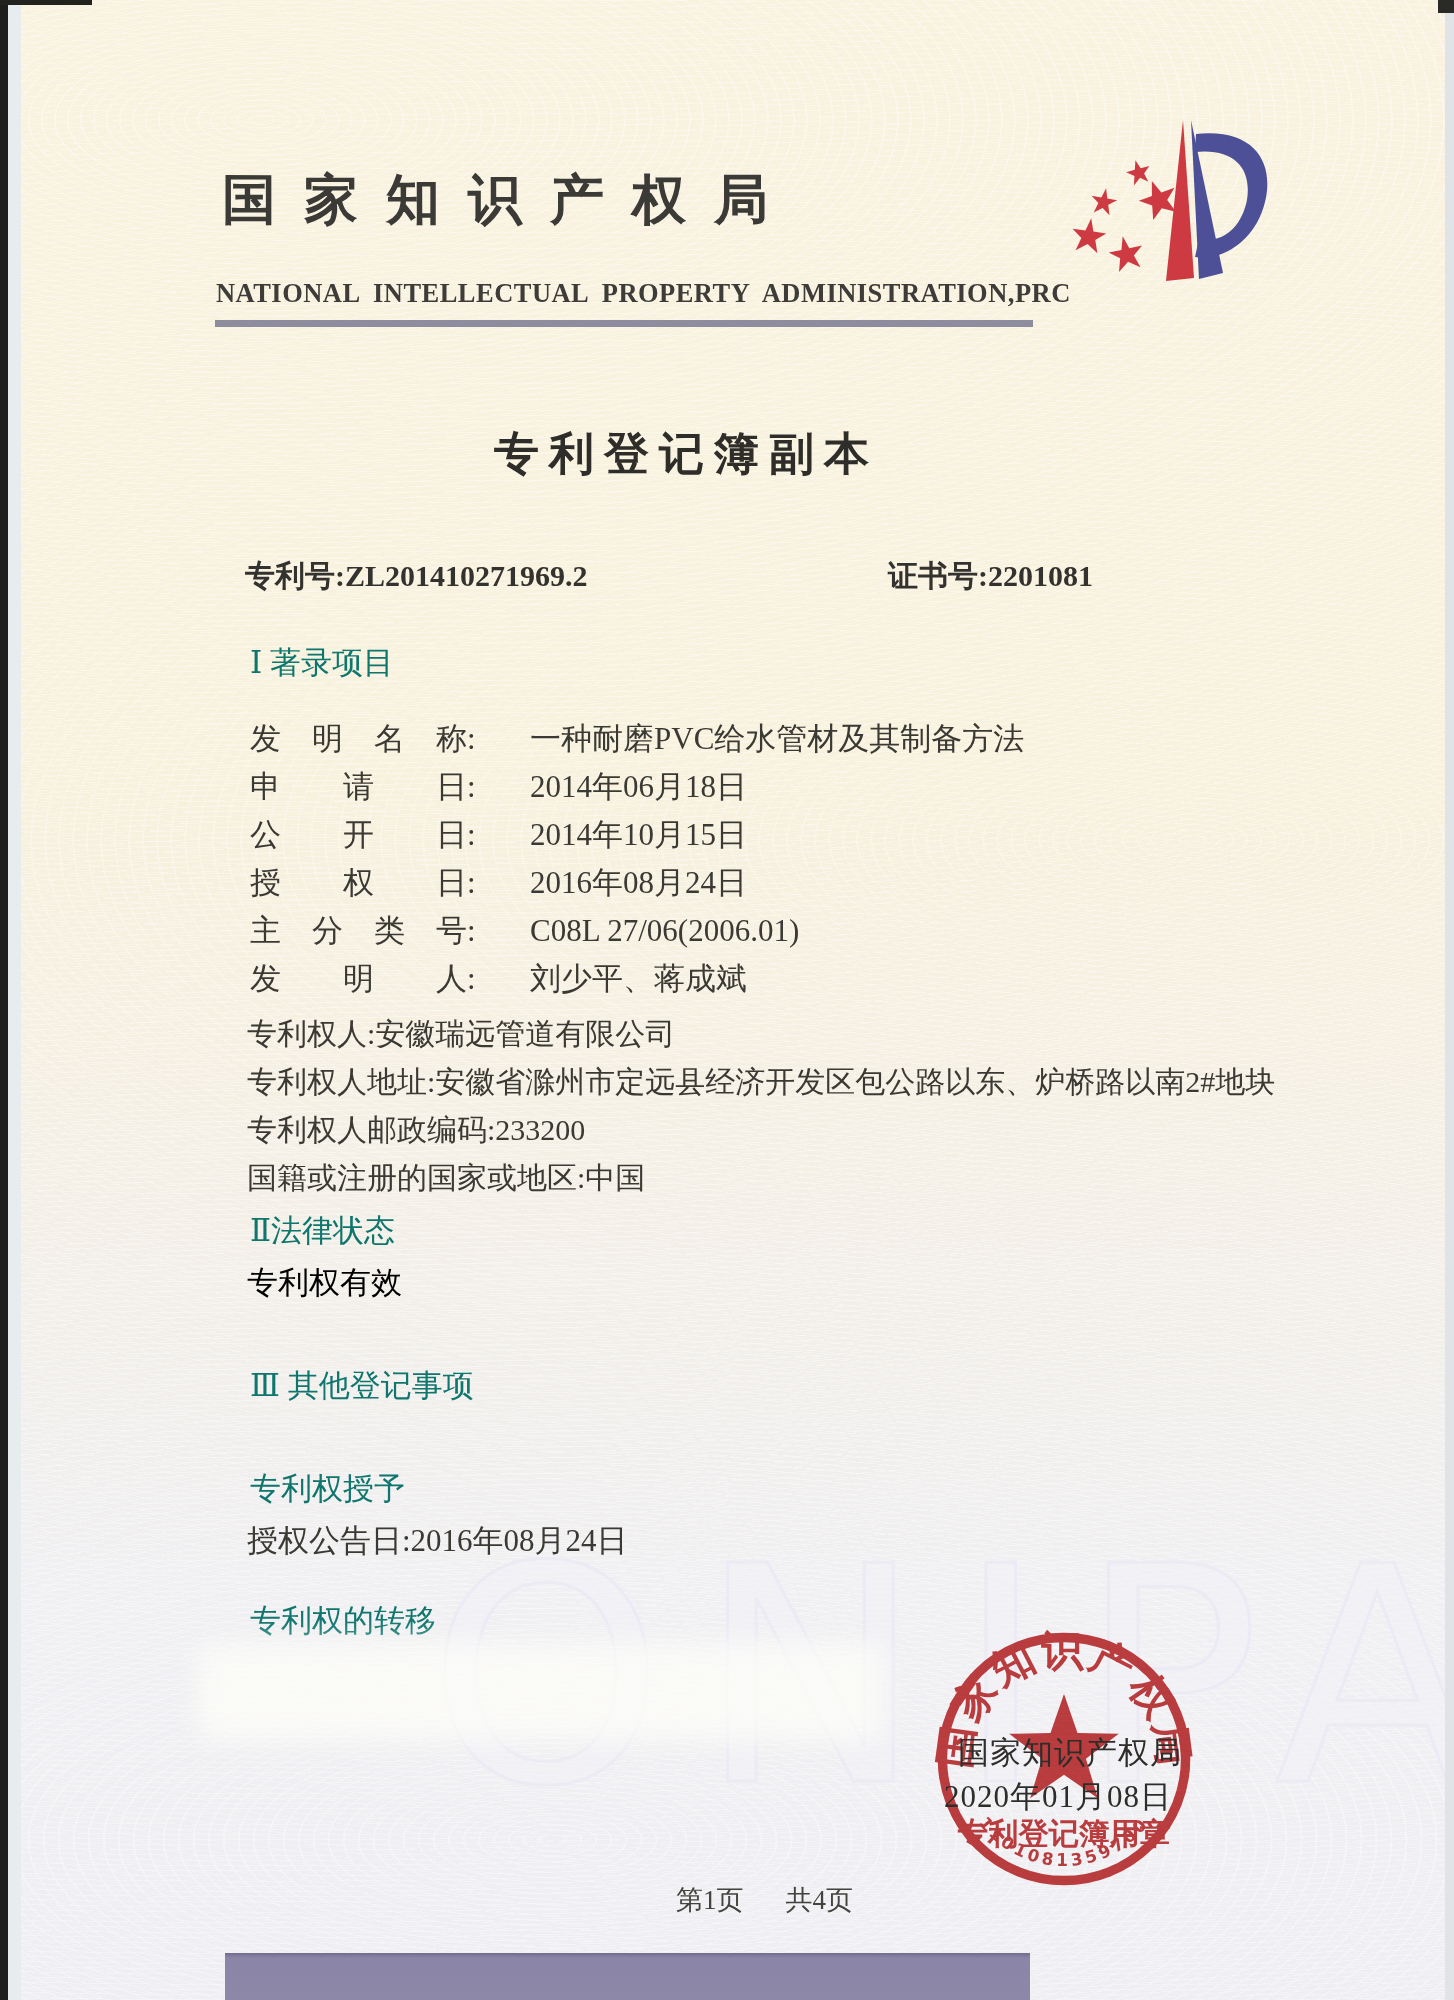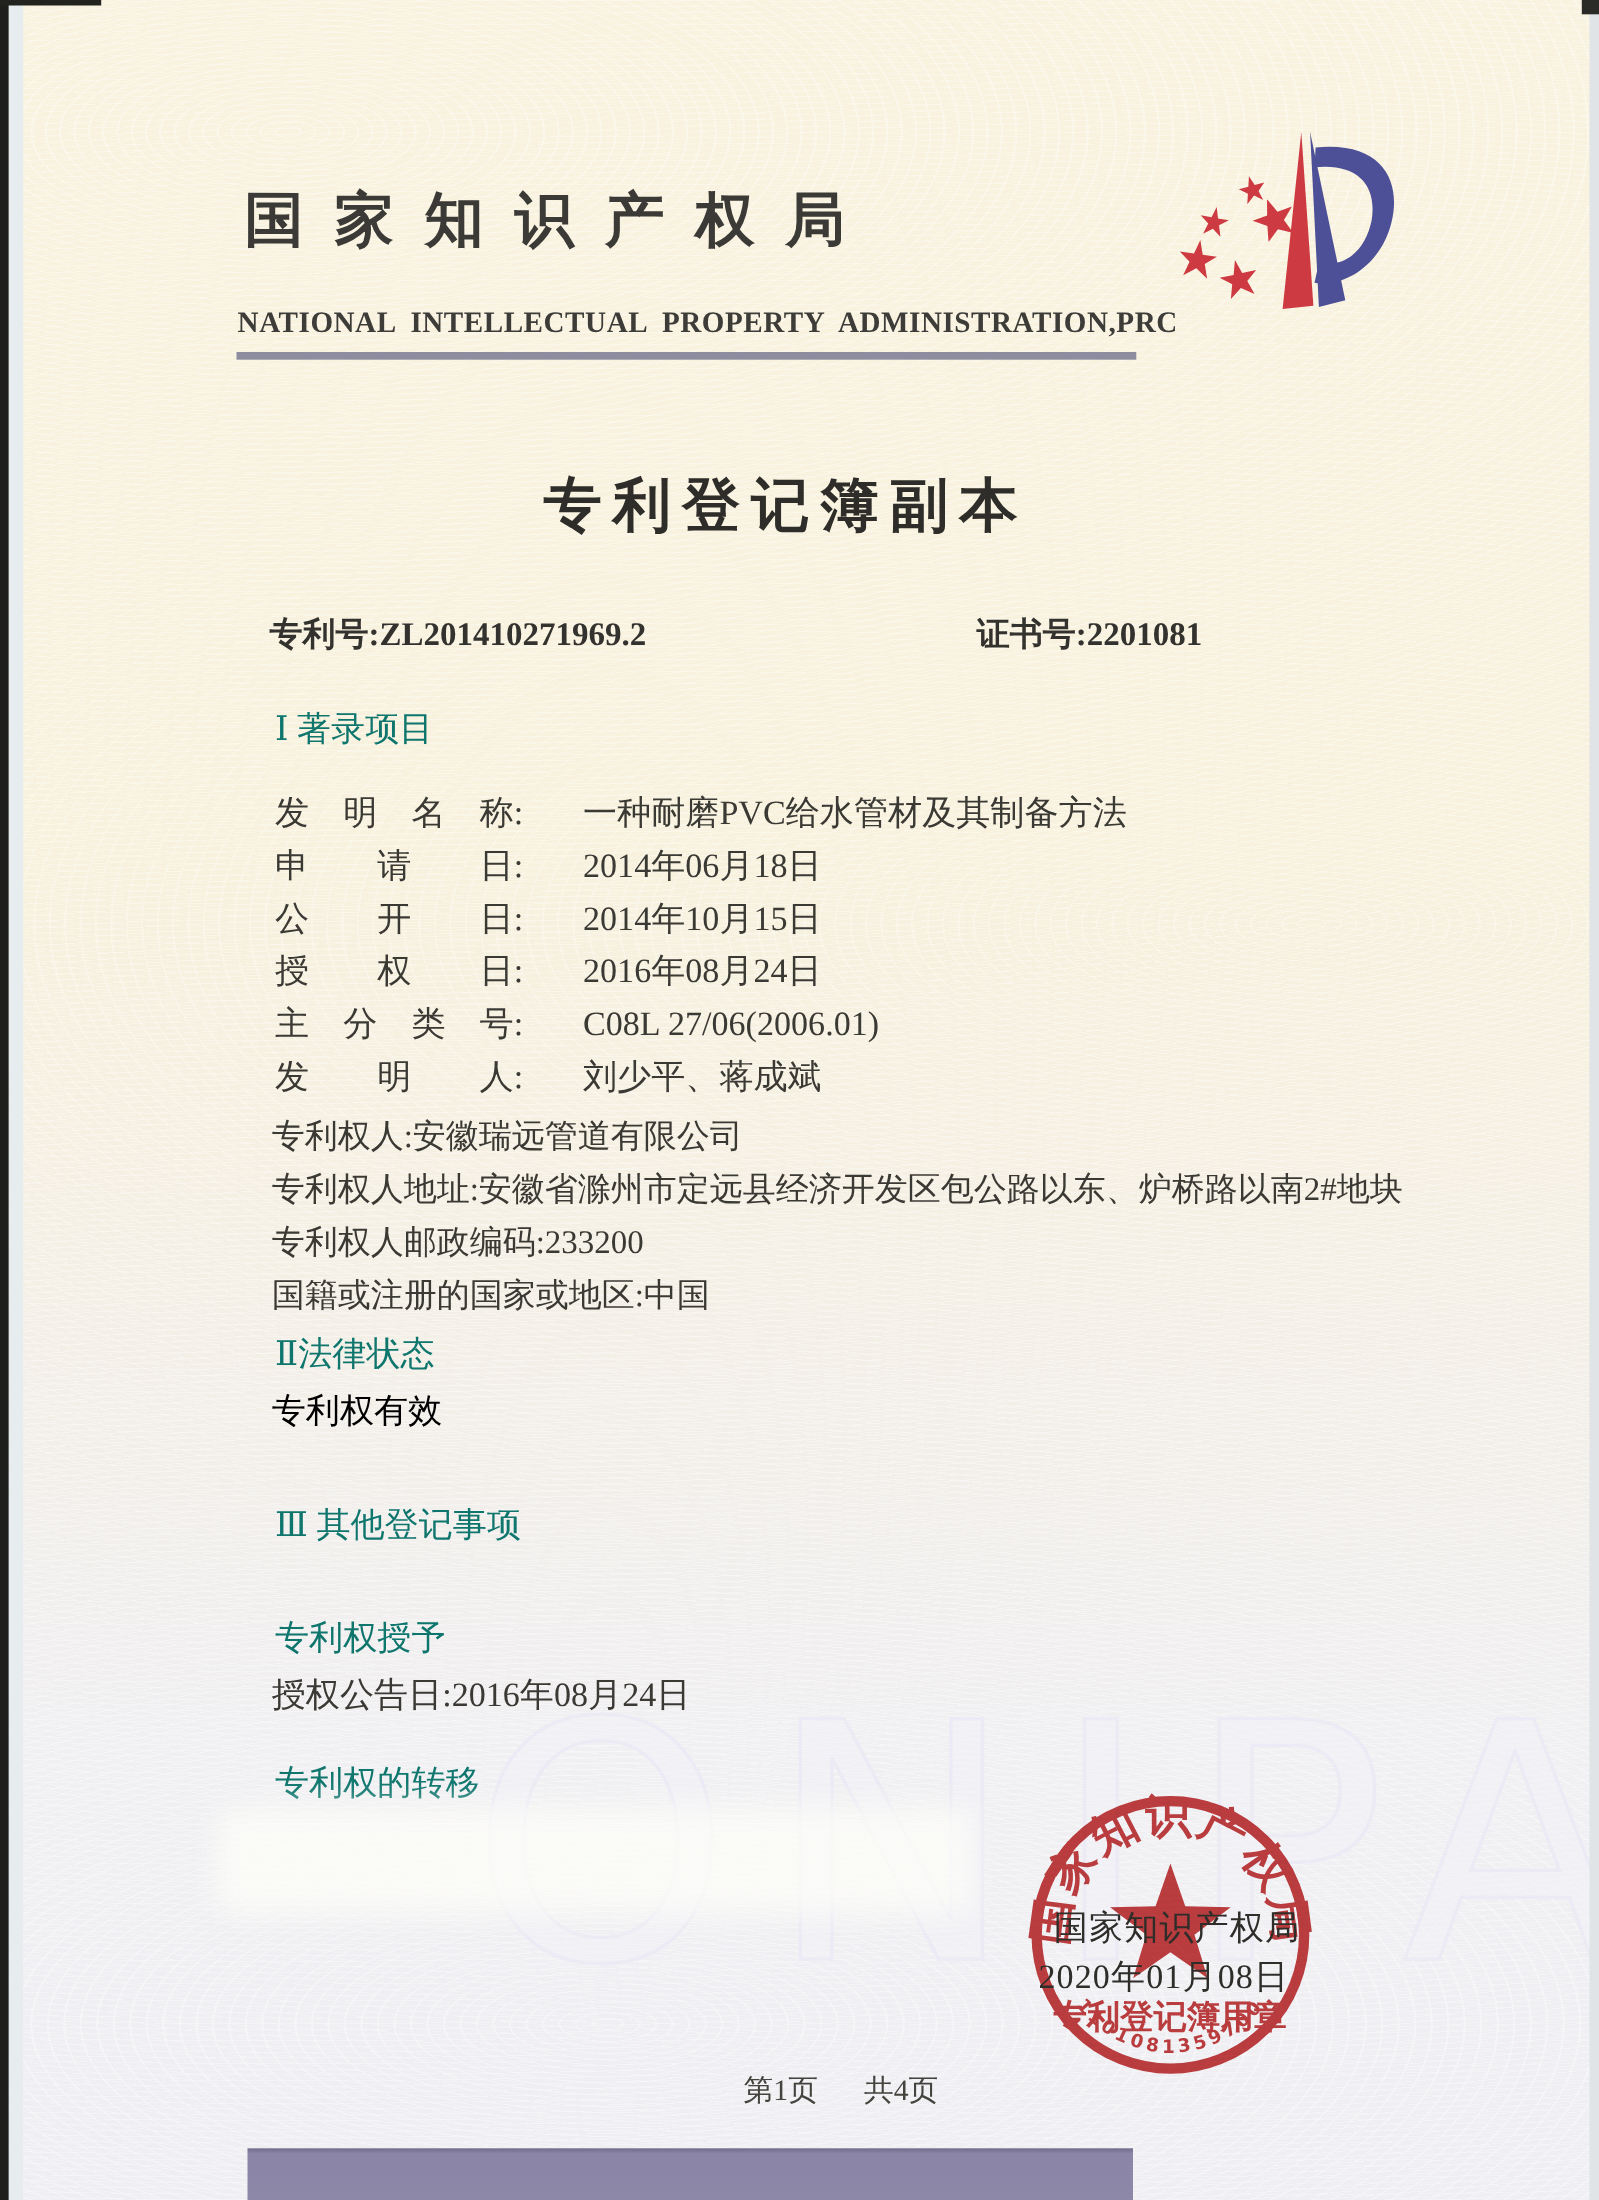--- a/index.html
+++ b/index.html
@@ -26,21 +26,21 @@
   .blur-patch{
     left:195px;top:1642px;width:690px;height:100px;z-index:4;
     background:rgba(253,252,249,.78);filter:blur(12px);border-radius:18px;
   }
   
   .agency-cn{left:222px;top:164px;font-size:54px;font-weight:600;letter-spacing:28px;color:#3b3a36;white-space:nowrap;z-index:3;}
   .agency-en{left:216px;top:278px;font-size:27px;font-weight:bold;letter-spacing:.5px;word-spacing:7px;color:#3d3c38;white-space:nowrap;z-index:3;transform:scaleX(.98);transform-origin:left;}
   .divider{left:215px;top:320px;width:818px;height:7px;background:#8e8da0;z-index:3;}
   .logo{left:1062px;top:108px;width:218px;height:195px;z-index:3;}
   
-  .doc-title{left:494px;top:424px;font-size:53px;font-weight:bold;letter-spacing:10px;color:#2f2d29;white-space:nowrap;z-index:3;}
+  .doc-title{left:494px;top:424px;font-size:45px;font-weight:bold;letter-spacing:10px;color:#2f2d29;white-space:nowrap;z-index:3;}
   
   .num-line{top:556px;font-size:30px;font-weight:bold;color:#33322e;white-space:nowrap;z-index:3;}
   .patent-num{left:245px;}
   .cert-num{left:888px;}
   
   .sec-heading{font-weight:normal;color:#0f766e;white-space:nowrap;z-index:3;}
   .sec1-heading{left:250px;top:642px;font-size:31px;}
   .fields{left:250px;top:718px;z-index:3;}
   .frow{height:48px;font-size:31px;color:#3a3933;white-space:nowrap;}
   .flabel{display:inline-block;width:235px;}

